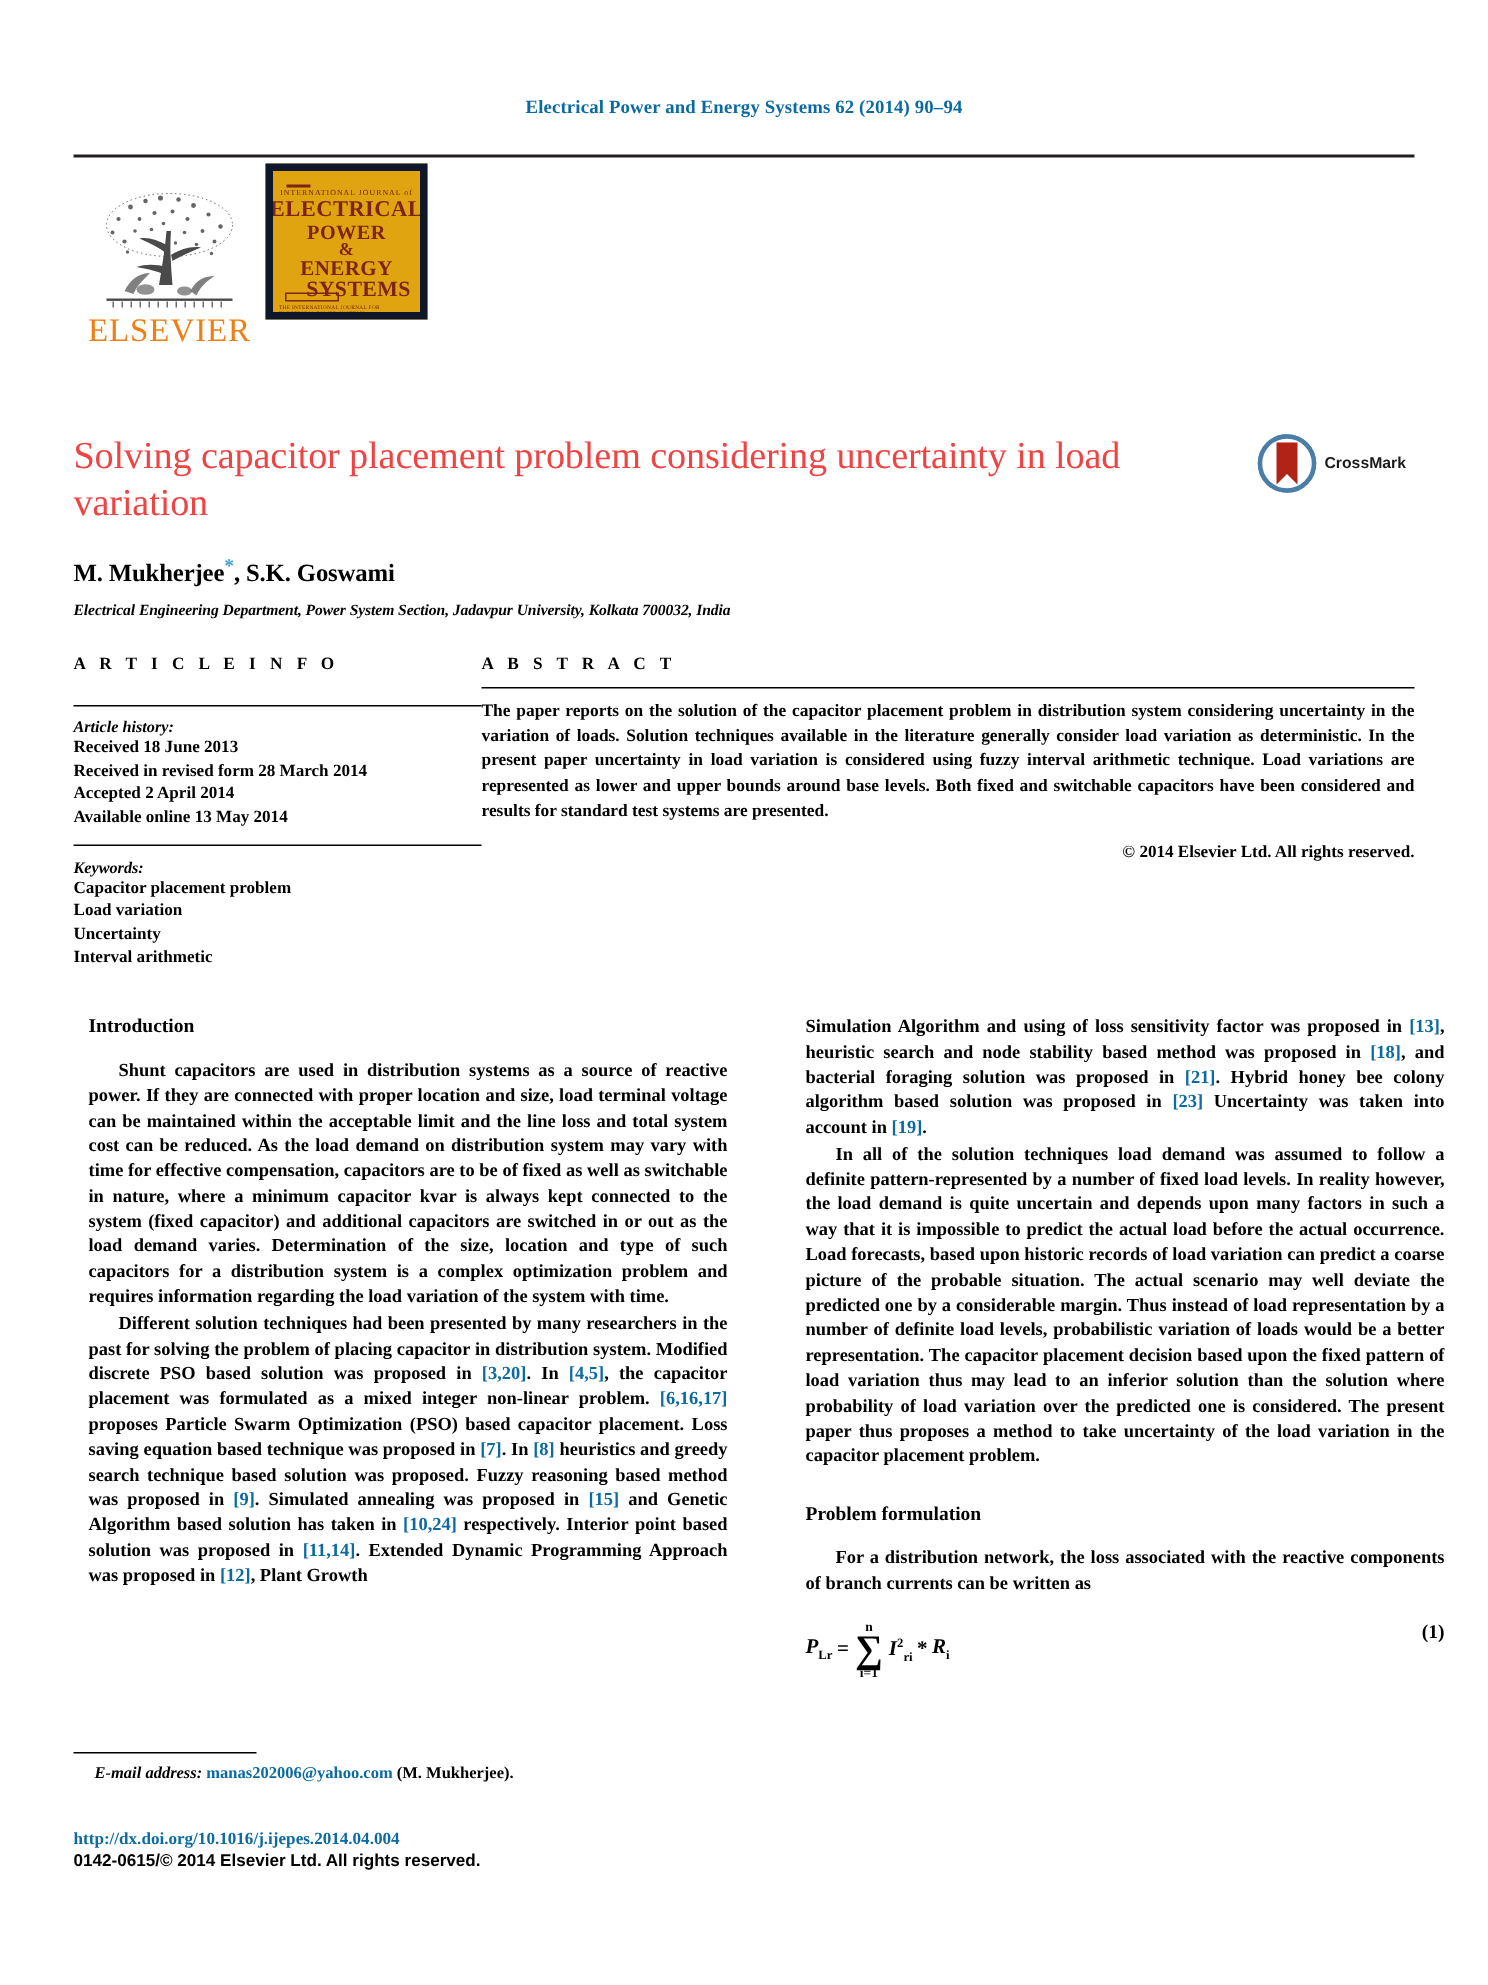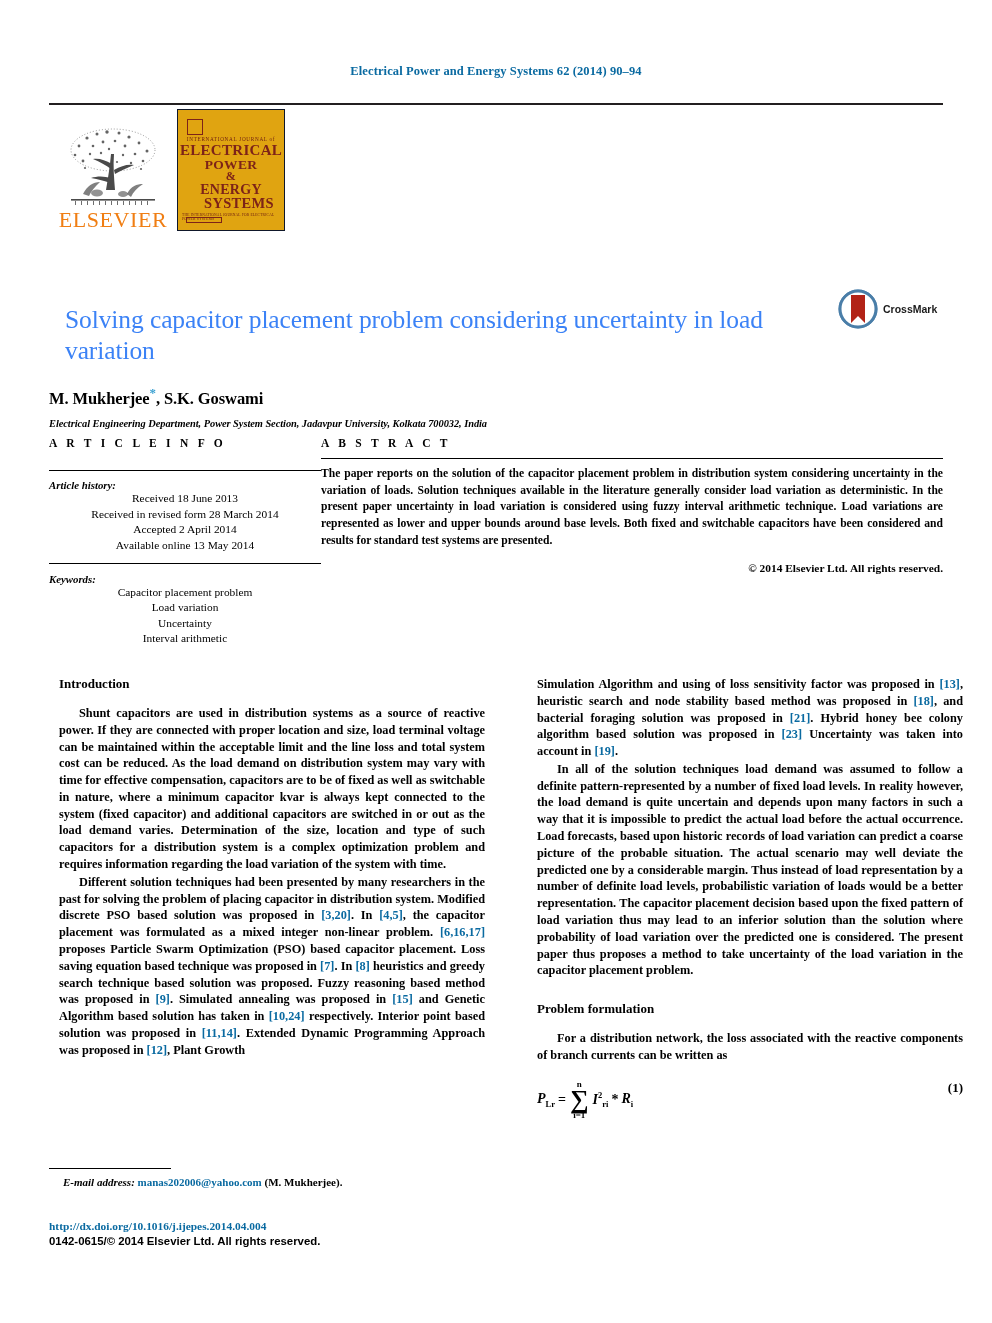--- a/index.html
+++ b/index.html
@@ -101,22 +101,22 @@
   }
   .homepage-line {
     font-family: "Liberation Sans", sans-serif;
     font-size: 11.5px;
     color: #222;
     letter-spacing: 2.2px;
   }
   .cover-thumb {
     width: 108px;
     flex: 0 0 108px;
-    height: 122px;
-    border: 1px solid #0f172a;
+    height: 104px;
+    border: 5px solid #0f172a;
     background: #e0a411;
     position: relative;
     overflow: hidden;
     box-sizing: border-box;
   }
   .cover-inner {
     position: absolute;
     inset: 4px;
     background: #e0a411;
     display: flex;
@@ -170,22 +170,22 @@
   .title-block {
     position: absolute;
     top: 288px;
     left: 49px;
     width: 780px;
   }
   .paper-title {
     font-family: "Liberation Serif", serif;
     font-size: 25.5px;
     line-height: 1.22;
-    color: #3b82f6;
-    margin: 16px;
+    color: #ef4444;
+    margin: 0;
     font-weight: normal;
     letter-spacing: -0.1px;
   }
   .authors {
     font-family: "Liberation Serif", serif;
     font-size: 16.5px;
     font-weight: bold;
     margin-top: 19px;
     letter-spacing: -0.1px;
   }
@@ -243,23 +243,22 @@
     padding-bottom: 9px;
   }
   .it-label {
     font-style: italic;
     font-weight: bold;
     font-size: 10.8px;
   }
   .info-line {
     font-family: "Liberation Serif", serif;
     font-size: 11.4px;
-    font-weight: normal;
+    font-weight: bold;
     line-height: 1.37;
-    text-align: center;
   }
   .kw-block { padding-top: 9px; }
   .abs-rule {
     border-top: 1px solid #000;
     margin-top: 9px;
     padding-top: 7px;
   }
   .abs-text {
     font-family: "Liberation Serif", serif;
     font-size: 11.6px;

